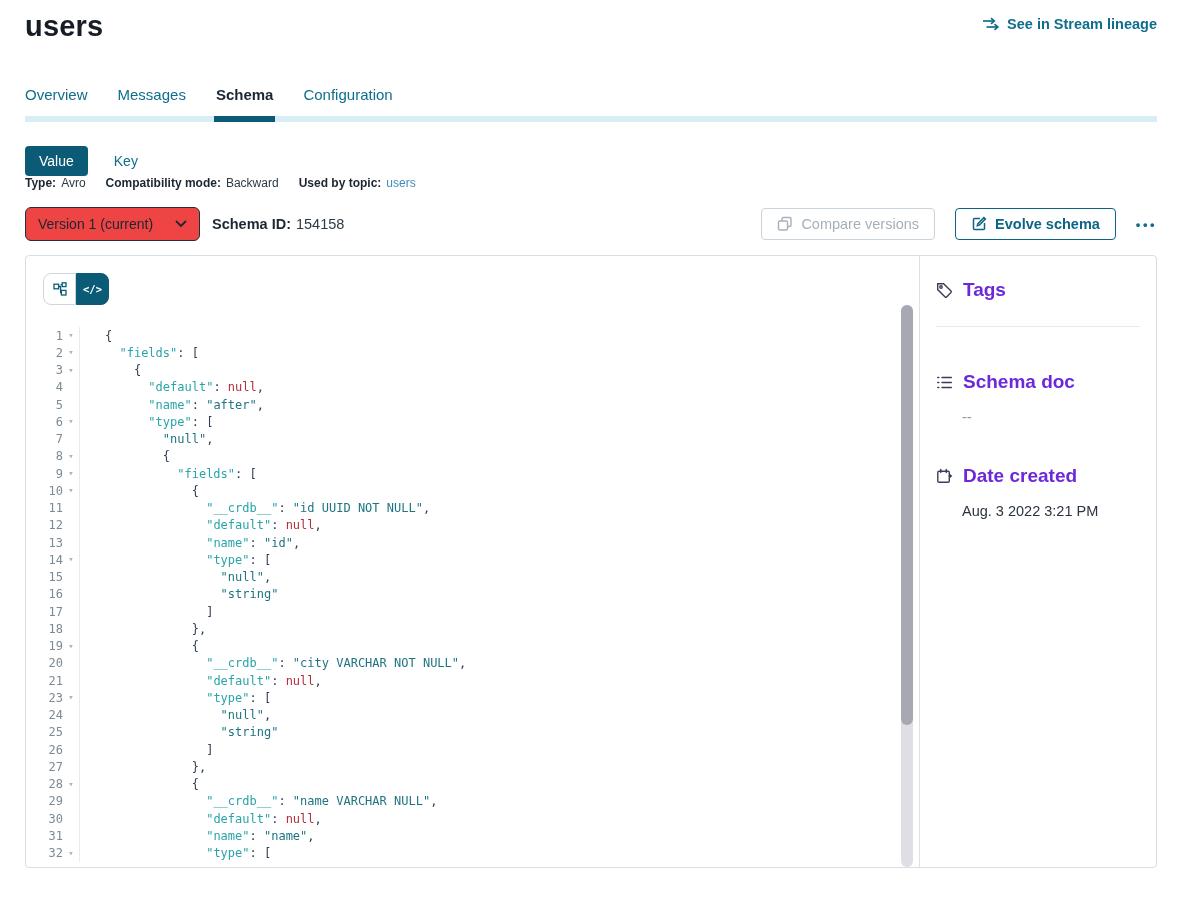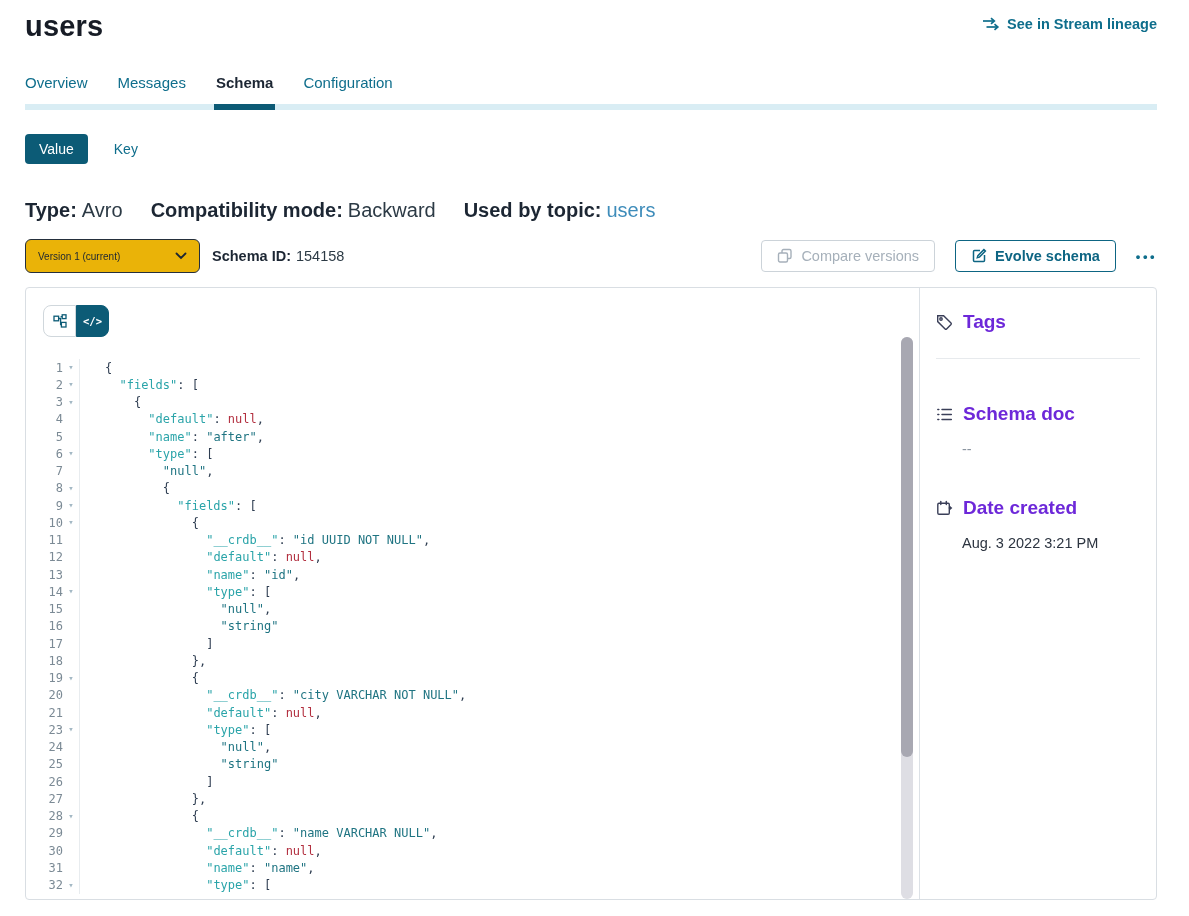--- a/index.html
+++ b/index.html
@@ -7,45 +7,45 @@
     font-family:"Liberation Sans", sans-serif; color:#1c2633; }
   .page { padding-left:25px; padding-right:32px; }
 
   
   header { display:flex; justify-content:space-between; align-items:flex-start; margin-top:10px; }
   h1 { font-size:29px; font-weight:700; line-height:32px; letter-spacing:.2px; color:#171c26; }
   .lineage-link { display:flex; align-items:center; gap:7px; margin-top:6px;
     color:#0f6e8c; font-size:14.5px; font-weight:600; cursor:pointer; }
 
   
-  .tabbar { margin-top:32px; }
+  .tabbar { margin-top:44px; }
   .tabs { display:flex; gap:30px; }
   .tab { height:30px; font-size:15px; color:#0f6e8c; position:relative; cursor:pointer; }
   .tab.active { color:#1c2633; font-weight:600; }
   .tab.active::after { content:''; position:absolute; left:-2px; right:-2px; top:30px; height:6px; background:#0c5a75; z-index:1; }
   .tab-track { height:6px; background:#d9edf4; position:relative; }
 
   
   .toggle-row { margin-top:24px; display:flex; align-items:center; }
   .seg-btn { border:none; background:#0c5b76; color:#fff; font-size:14px; font-family:inherit;
     padding:0 14px; height:30px; border-radius:4px; cursor:pointer; }
   .seg-link { background:none; border:none; font-family:inherit; color:#0f6e8c; font-size:14px;
     margin-left:26px; cursor:pointer; }
 
   
-  .meta-row { margin-top:35px; display:flex; gap:28px; font-size:20px; }
+  .meta-row { display:flex; gap:20px; font-size:12px; }
   .meta-item b { font-weight:700; color:#1c2633; }
   .meta-item .val { color:#2c3a45; margin-left:5px; }
   .meta-item .val.link { color:#3e8cba; cursor:pointer; }
 
   
   .controls-row { margin-top:17px; display:flex; align-items:center; }
   .select-box { width:175px; height:34px; border:1px solid #242f3d; border-radius:6px;
     display:flex; align-items:center; justify-content:space-between; padding:0 12px;
-    font-size:10px; color:#1c2633; cursor:pointer; background:#eab308; }
+    font-size:14px; color:#1c2633; cursor:pointer; background:#ef4444; }
   .schema-id { margin-left:12px; font-size:14.5px; }
   .schema-id b { font-weight:700; }
   .schema-id span { margin-left:5px; color:#2c3a45; }
   .right-actions { margin-left:auto; display:flex; align-items:center; gap:20px; }
   .btn { display:flex; align-items:center; gap:8px; height:32px; padding:0 15px;
     border-radius:4px; font-size:14.5px; font-family:inherit; background:#fff; cursor:pointer; }
   .btn.disabled { border:1px solid #ccd3d9; color:#a6b0ba; font-weight:500; cursor:default; }
   .btn.primary-outline { border:1px solid #0d6583; color:#0d6583; font-weight:600; }
   .ellipsis-btn { border:none; background:none; color:#0f6e8c; font-size:13px; font-weight:700;
     letter-spacing:2.5px; cursor:pointer; padding:0; }

